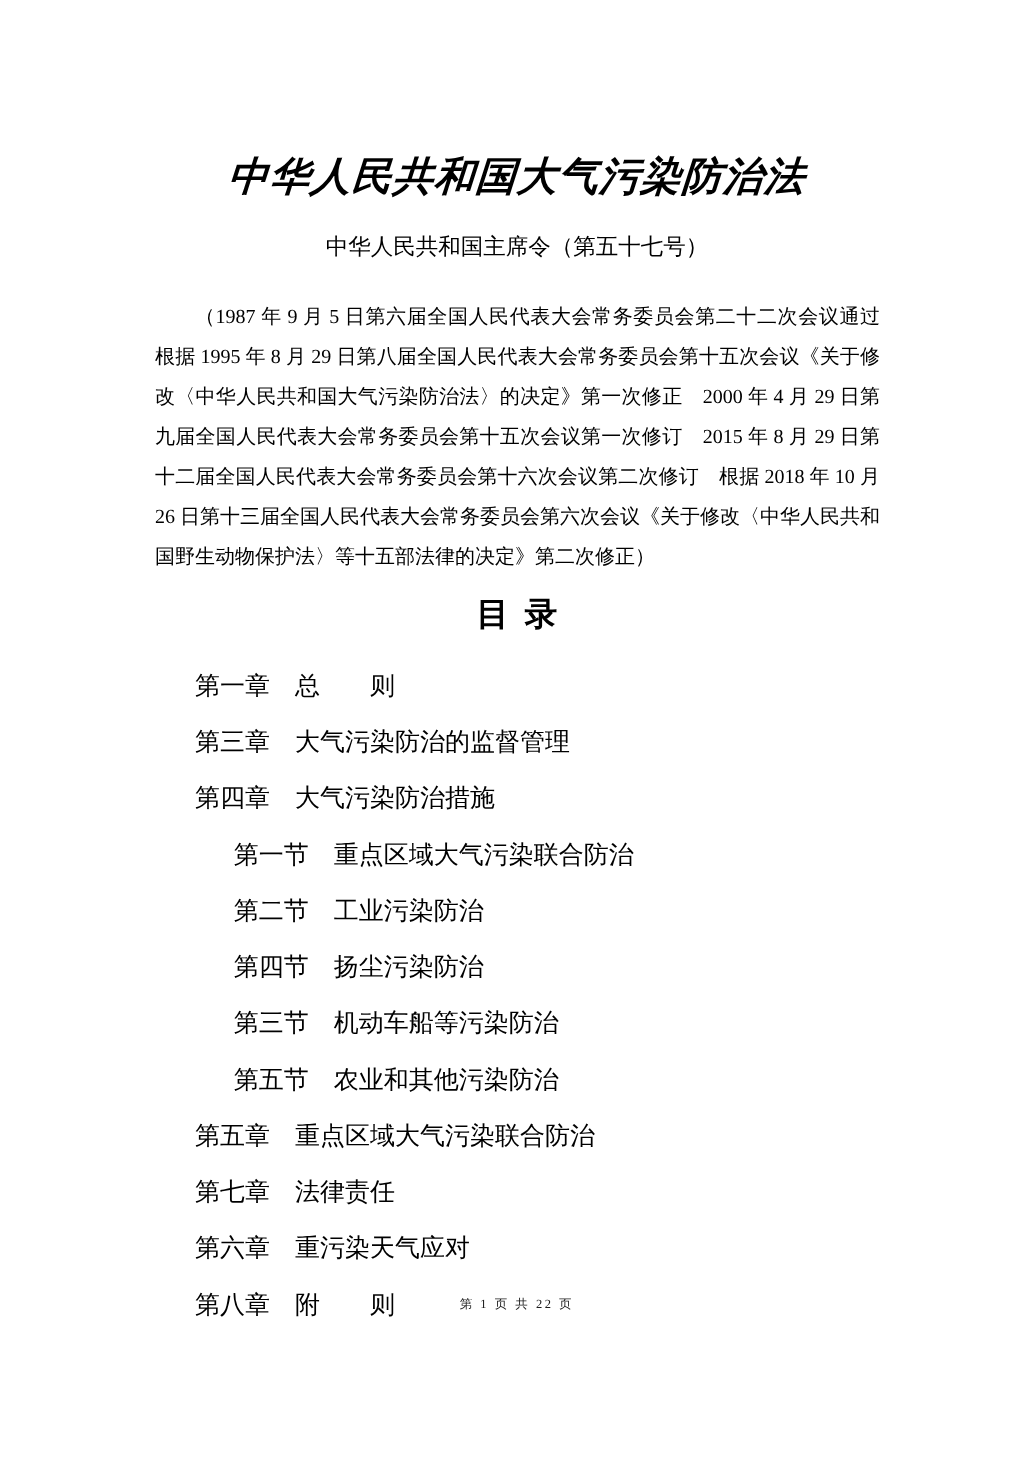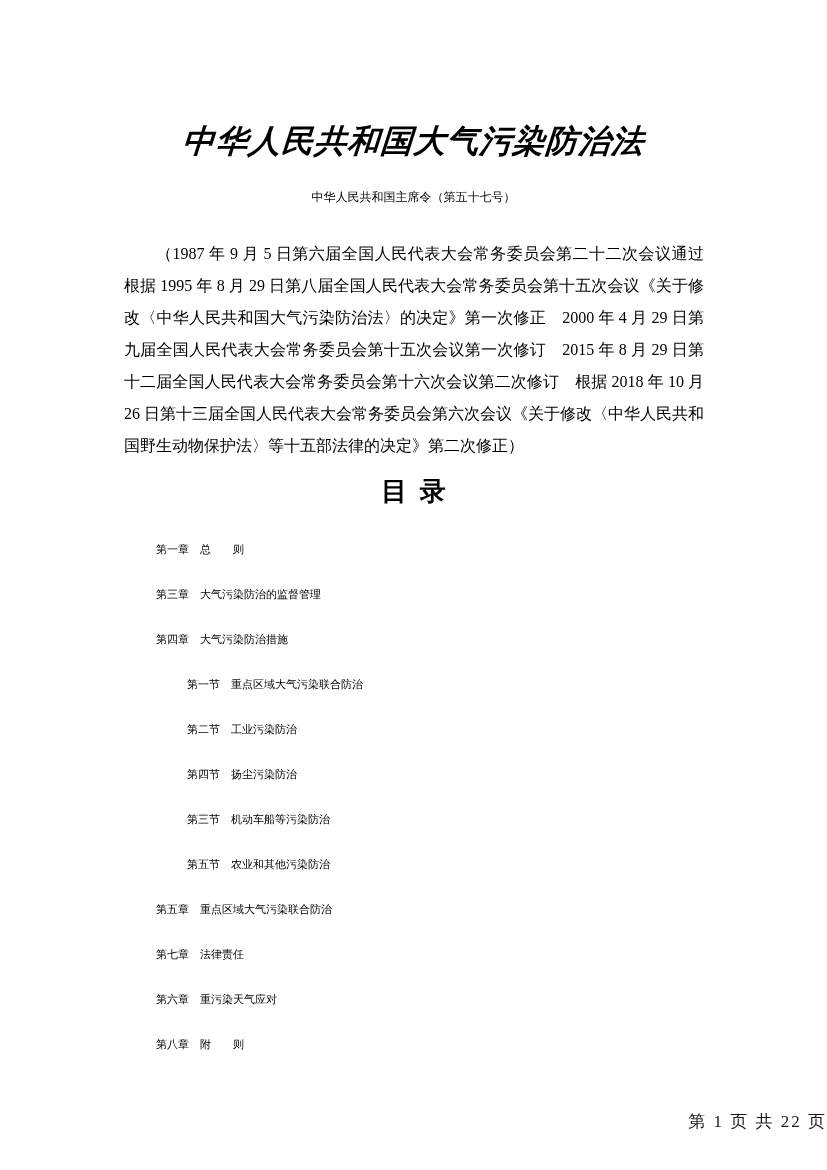--- a/index.html
+++ b/index.html
@@ -23,21 +23,21 @@
     line-height: 42px;
     font-weight: 600;
     font-style: italic;
     letter-spacing: 1px;
     transform: skewX(-4deg);
     font-family: "Liberation Serif", "DejaVu Serif", cursive, serif;
   }
   .doc-subtitle {
     margin-top: 25px;
     text-align: center;
-    font-size: 12px;
+    font-size: 18px;
     line-height: 20px;
   }
   .preamble {
     margin: 31px auto 0 124px;
     width: 580px;
     font-size: 16px;
     line-height: 32px;
     text-align: justify;
     text-indent: 2em;
   }
@@ -45,35 +45,35 @@
     margin-top: 15px;
     text-align: center;
     font-size: 26px;
     line-height: 30px;
     font-weight: bold;
     word-spacing: 6px;
   }
   .toc-list {
     margin: 20px 0 0 124px;
     list-style: none;
-    font-size: 11px;
+    font-size: 20px;
   }
   .toc-list li {
     line-height: 45px;
     white-space: pre;
   }
   .toc-list li.chapter { padding-left: 32px; }
   .toc-list li.section { padding-left: 63px; }
   .page-footer {
     position: absolute;
     left: 0;
     right: 0;
-    top: 1110px;
-    text-align: right;
-    font-size: 17px;
+    top: 1036px;
+    text-align: center;
+    font-size: 10px;
     color: #1a1a1a;
     letter-spacing: 2px;
   }
 </style>
 </head>
 <body>
 
 <div class="page">
 
   <h1 class="doc-title">中华人民共和国大气污染防治法</h1>

